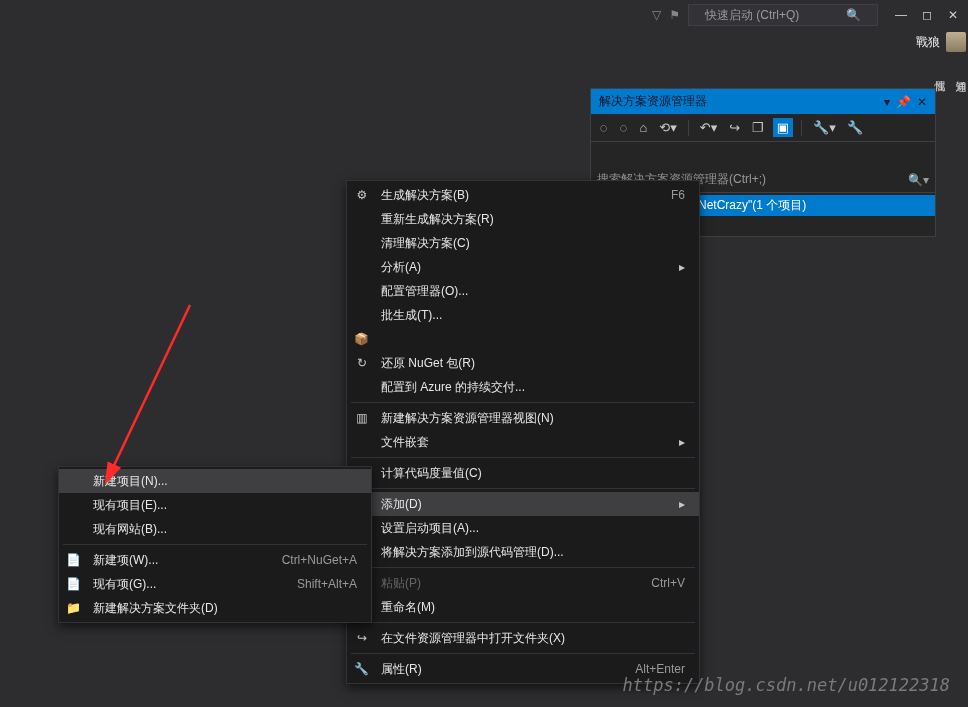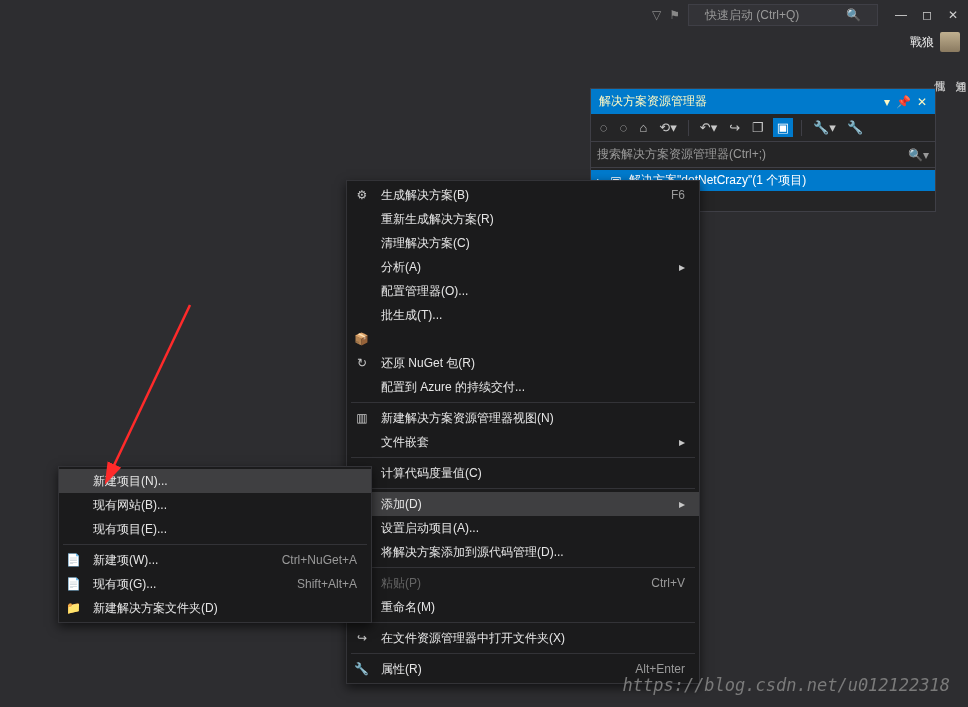--- a/index.html
+++ b/index.html
@@ -5,33 +5,33 @@
 * { margin: 0; padding: 0; box-sizing: border-box; font-family: "Microsoft YaHei", "Segoe UI", sans-serif; }
 body { width: 968px; height: 707px; background: #2d2d30; color: #f1f1f1; font-size: 12px; overflow: hidden; position: relative; }
 
 .titlebar { position: absolute; top: 0; right: 0; height: 30px; display: flex; align-items: center; gap: 8px; padding-right: 8px; }
 .titlebar .wincontrols { display: flex; gap: 12px; margin-left: 8px; }
 .titlebar .wincontrols span { width: 14px; text-align: center; cursor: pointer; color: #d0d0d0; }
 .quicklaunch { background: #333337; border: 1px solid #3f3f46; height: 22px; width: 190px; display: flex; align-items: center; padding: 0 16px; color: #999; }
 .quicklaunch span:first-child { flex: 1; }
 .filter-icon { color: #888; }
 
-.userbar { position: absolute; top: 32px; right: 8px; display: flex; align-items: center; gap: 6px; }
+.userbar { position: absolute; top: 32px; right: 2px; display: flex; align-items: center; gap: 6px; }
 .avatar { width: 20px; height: 20px; background: linear-gradient(#c0b090,#8a7a60); border-radius: 2px; }
 
 .right-rail { position: absolute; right: 0; top: 72px; width: 20px; display: flex; flex-direction: column; align-items: center; gap: 6px; color: #ccc; writing-mode: vertical-rl; font-size: 11px; }
 
 .panel { position: absolute; right: 32px; top: 88px; width: 346px; background: #252526; border: 1px solid #3f3f46; }
-.panel-title { background: #007acc; color: #fef9c3; padding: 4px 8px; display: flex; align-items: center; }
+.panel-title { background: #007acc; color: #0f172a; padding: 4px 8px; display: flex; align-items: center; }
 .panel-title span:first-child { flex: 1; }
 .panel-title .pc { margin-left: 6px; cursor: pointer; }
 .toolbar { display: flex; align-items: center; gap: 6px; padding: 4px 6px; border-bottom: 1px solid #3f3f46; font-size: 13px; color: #c8c8c8; }
 .toolbar .tb { padding: 2px 3px; cursor: pointer; }
 .toolbar .sep { width: 1px; height: 16px; background: #3f3f46; margin: 0 2px; }
-.searchbox { display: flex; align-items: center; padding: 4px 6px; border-bottom: 1px solid #3f3f46; color: #999; }
+.searchbox { display: flex; align-items: center; padding: 4px 6px; border-bottom: 1px solid #3f3f46; color: #999; margin-top: 25px; }
 .searchbox span:first-child { flex: 1; }
 .tree { padding: 2px 0; }
 .tree-item { display: flex; align-items: center; padding: 2px 6px; gap: 6px; }
 .tree-item.sel { background: #007acc; color: #fff; }
 .tree-indent { width: 18px; }
 .tree-icon { width: 14px; height: 14px; display: inline-flex; align-items: center; justify-content: center; }
 .bold { font-weight: bold; }
 
 .menu { position: absolute; background: #1b1b1c; border: 1px solid #333337; box-shadow: 0 4px 10px rgba(0,0,0,0.6); padding: 2px 0; }
 .menu-item { display: flex; align-items: center; height: 24px; padding: 0 14px 0 6px; gap: 10px; color: #e6e6e6; cursor: pointer; }
@@ -205,25 +205,25 @@
       <span class="mi-sc">Alt+Enter</span>
     </div>
   </div>
 <div class="menu sub-menu" id="sub-menu">
     <div class="menu-item highlight">
       <span class="mi-icon"></span>
       <span class="mi-label">新建项目(N)...</span>
     </div>
     <div class="menu-item">
       <span class="mi-icon"></span>
+      <span class="mi-label">现有项目(E)...</span>
+    </div>
+    <div class="menu-item">
+      <span class="mi-icon"></span>
       <span class="mi-label">现有网站(B)...</span>
-    </div>
-    <div class="menu-item">
-      <span class="mi-icon"></span>
-      <span class="mi-label">现有项目(E)...</span>
     </div>
     <div class="menu-sep"></div>
     <div class="menu-item">
       <span class="mi-icon">📄</span>
       <span class="mi-label">新建项(W)...</span>
       <span class="mi-sc">Ctrl+NuGet+A</span>
     </div>
     <div class="menu-item">
       <span class="mi-icon">📄</span>
       <span class="mi-label">现有项(G)...</span>

